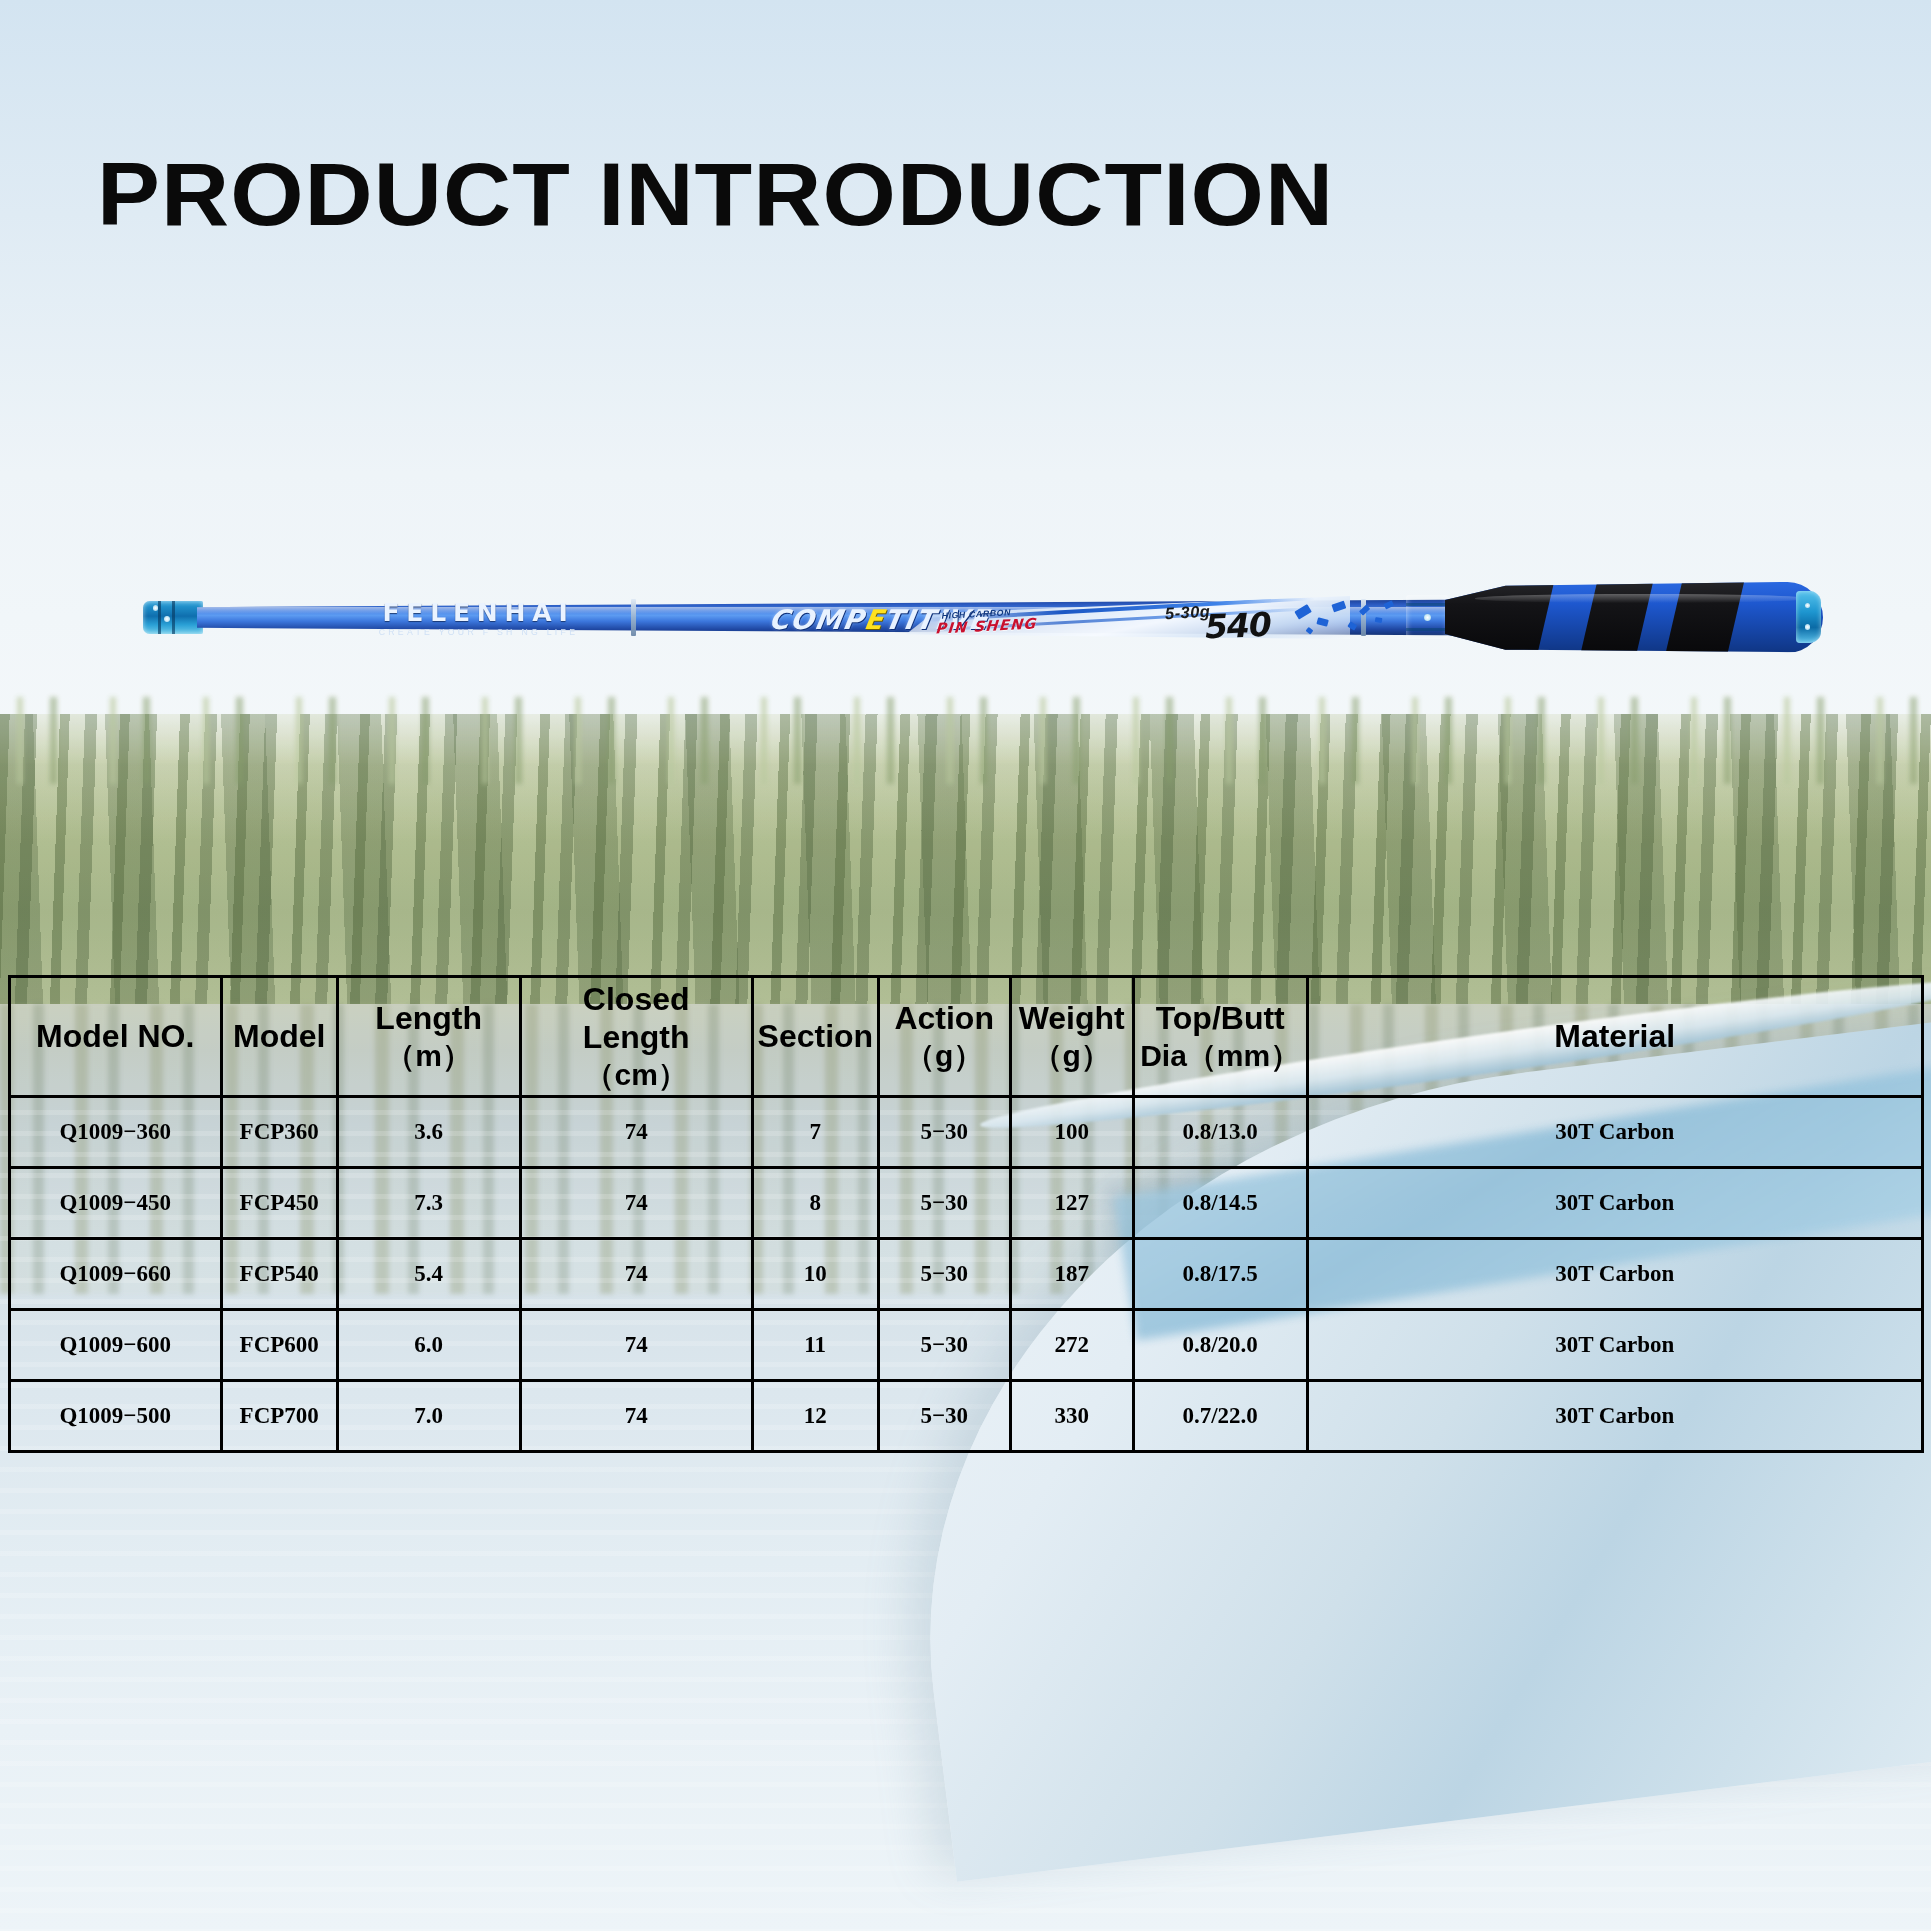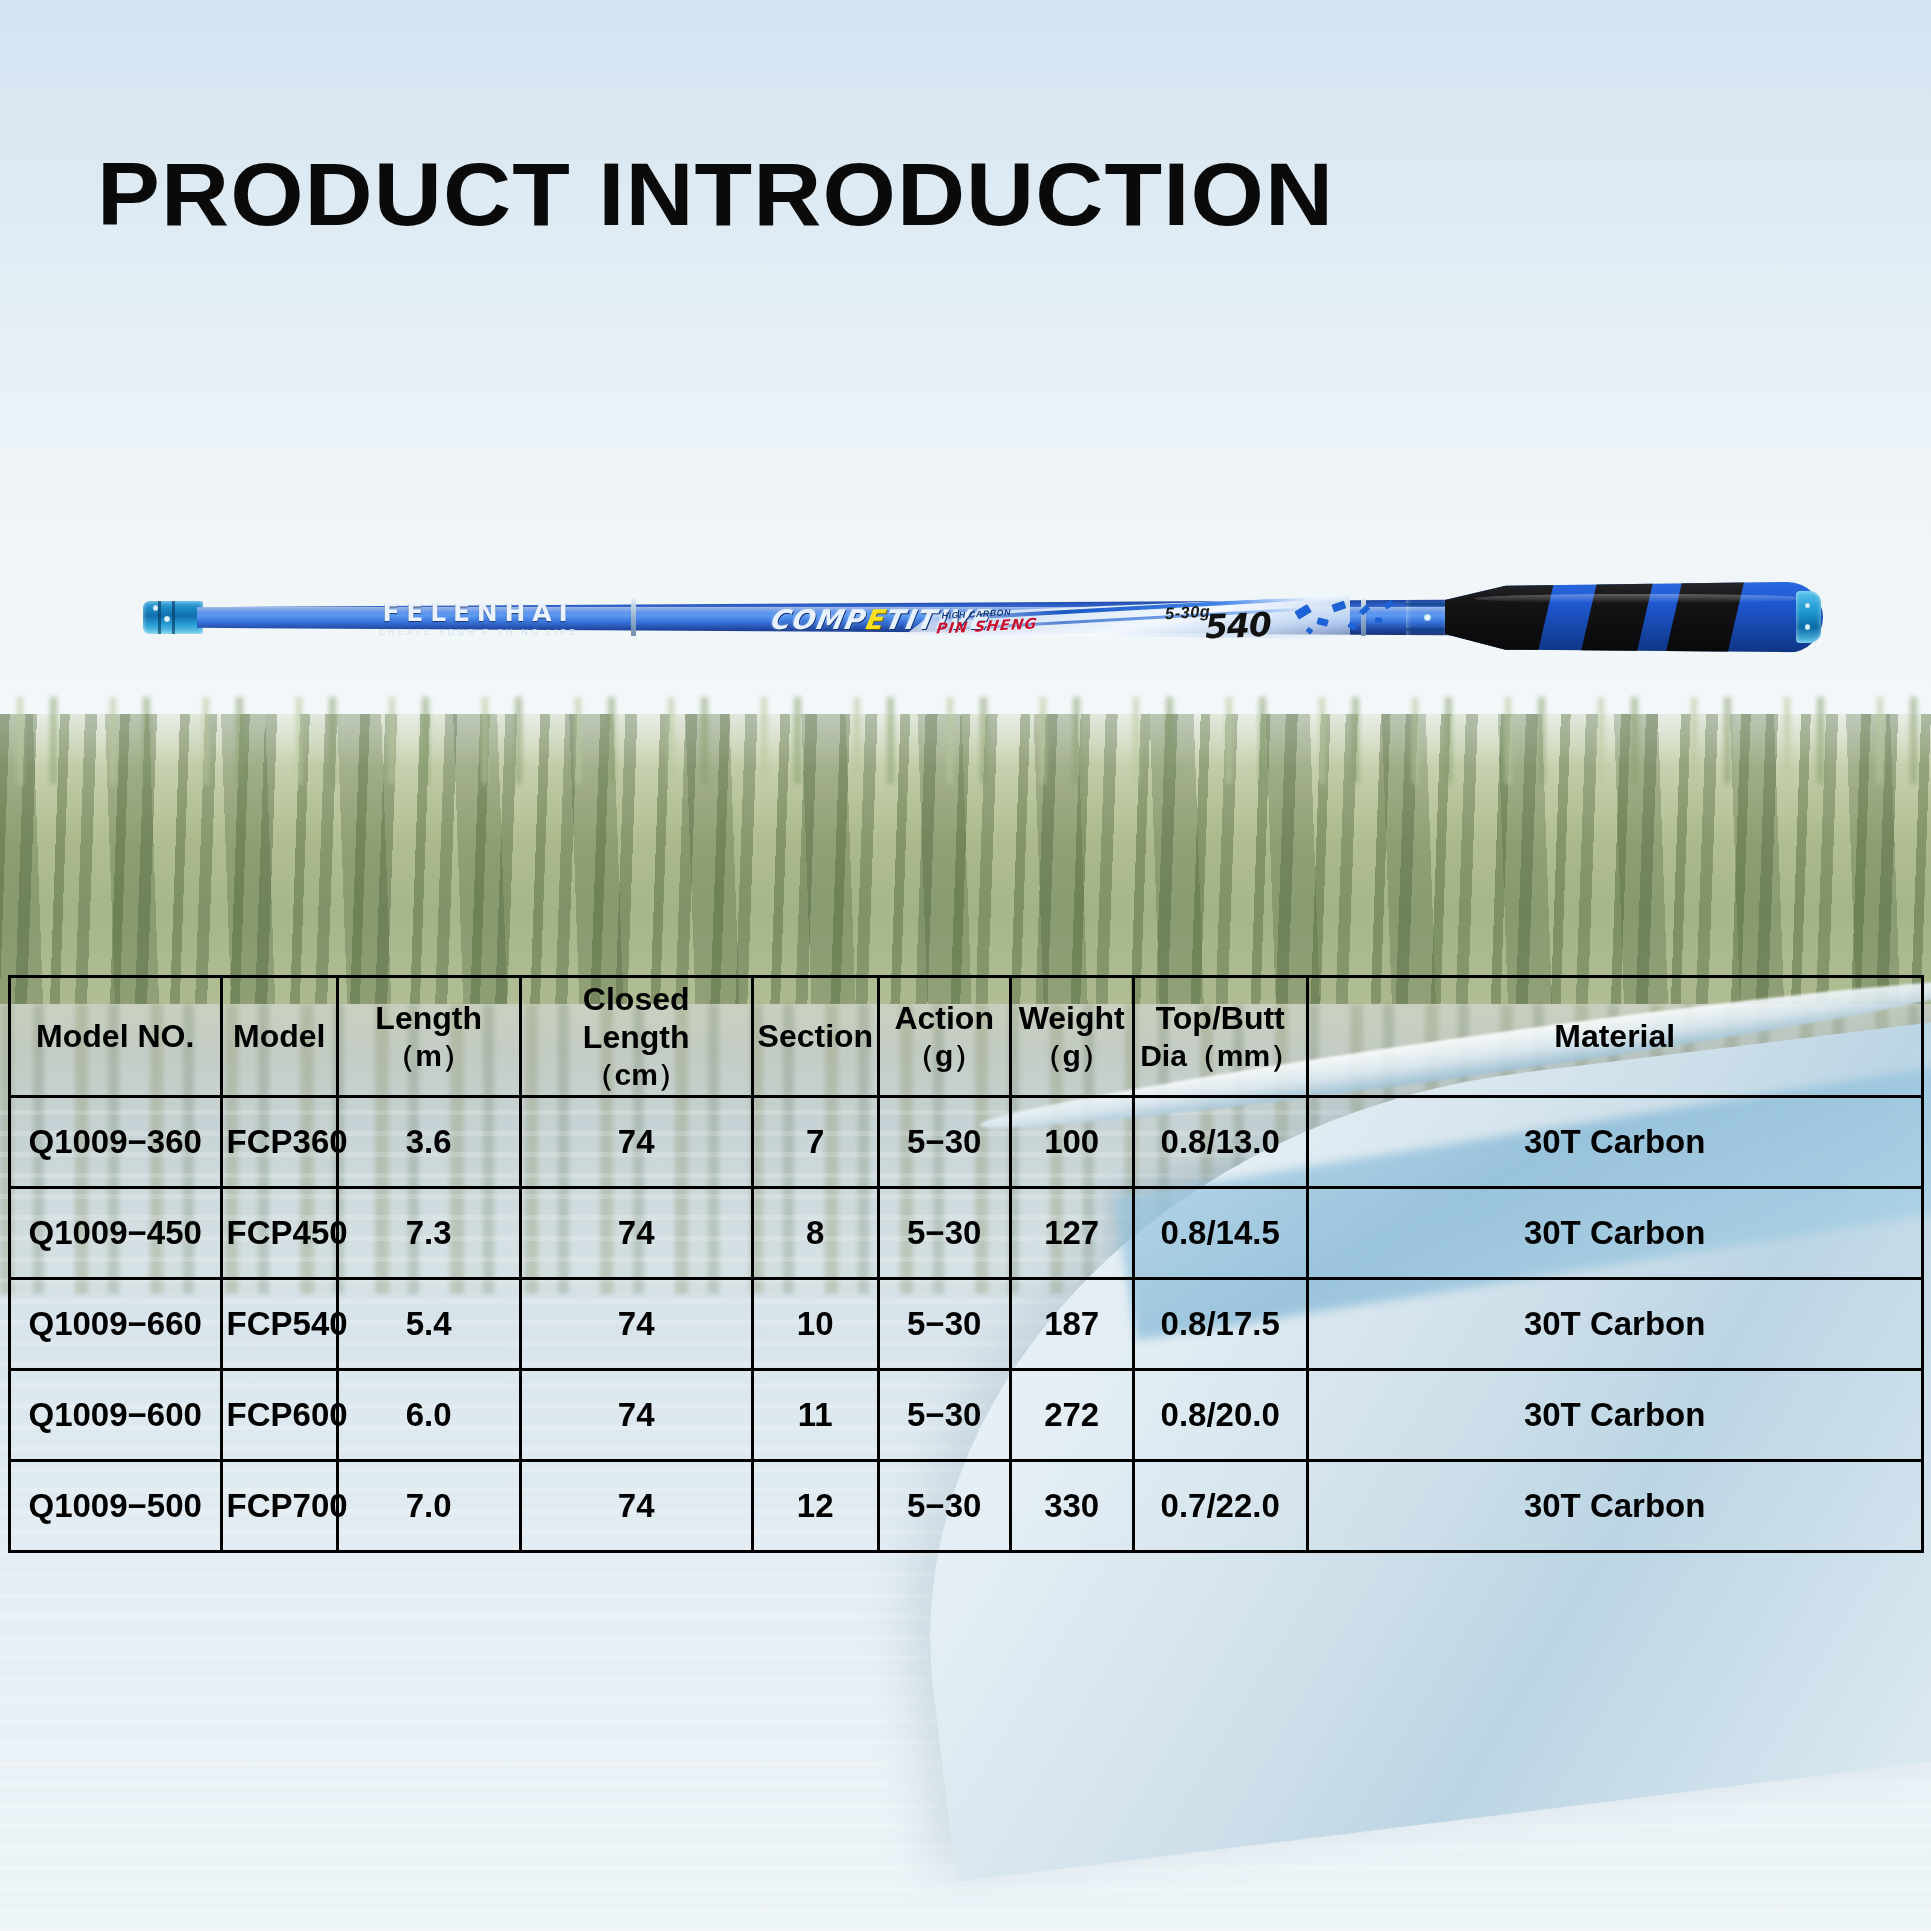--- a/index.html
+++ b/index.html
@@ -259,21 +259,21 @@
   #spec-table th, #spec-table td{
     border:3.9px solid #000;
     text-align:center;
     color:#000;
     font-weight:bold;
     font-family:"Liberation Sans", sans-serif;
     padding:0 3.9px;
     background:transparent;
   }
   #spec-table th{ height:120px; font-size:32px; line-height:1.18; }
-  #spec-table td{ height:91px; font-size:33px; }
+  #spec-table td{ height:71px; font-size:23px;font-family:Liberation Serif, serif; }
   #spec-table th .unit{ display:block; font-weight:bold; font-size:30px; }
 </style>
 </head>
 <body>
 
 <div id="scene">
   <div class="sky"></div>
   <div class="treeline"></div>
   <div class="water"></div>
   <div class="boat-shadow"></div>

